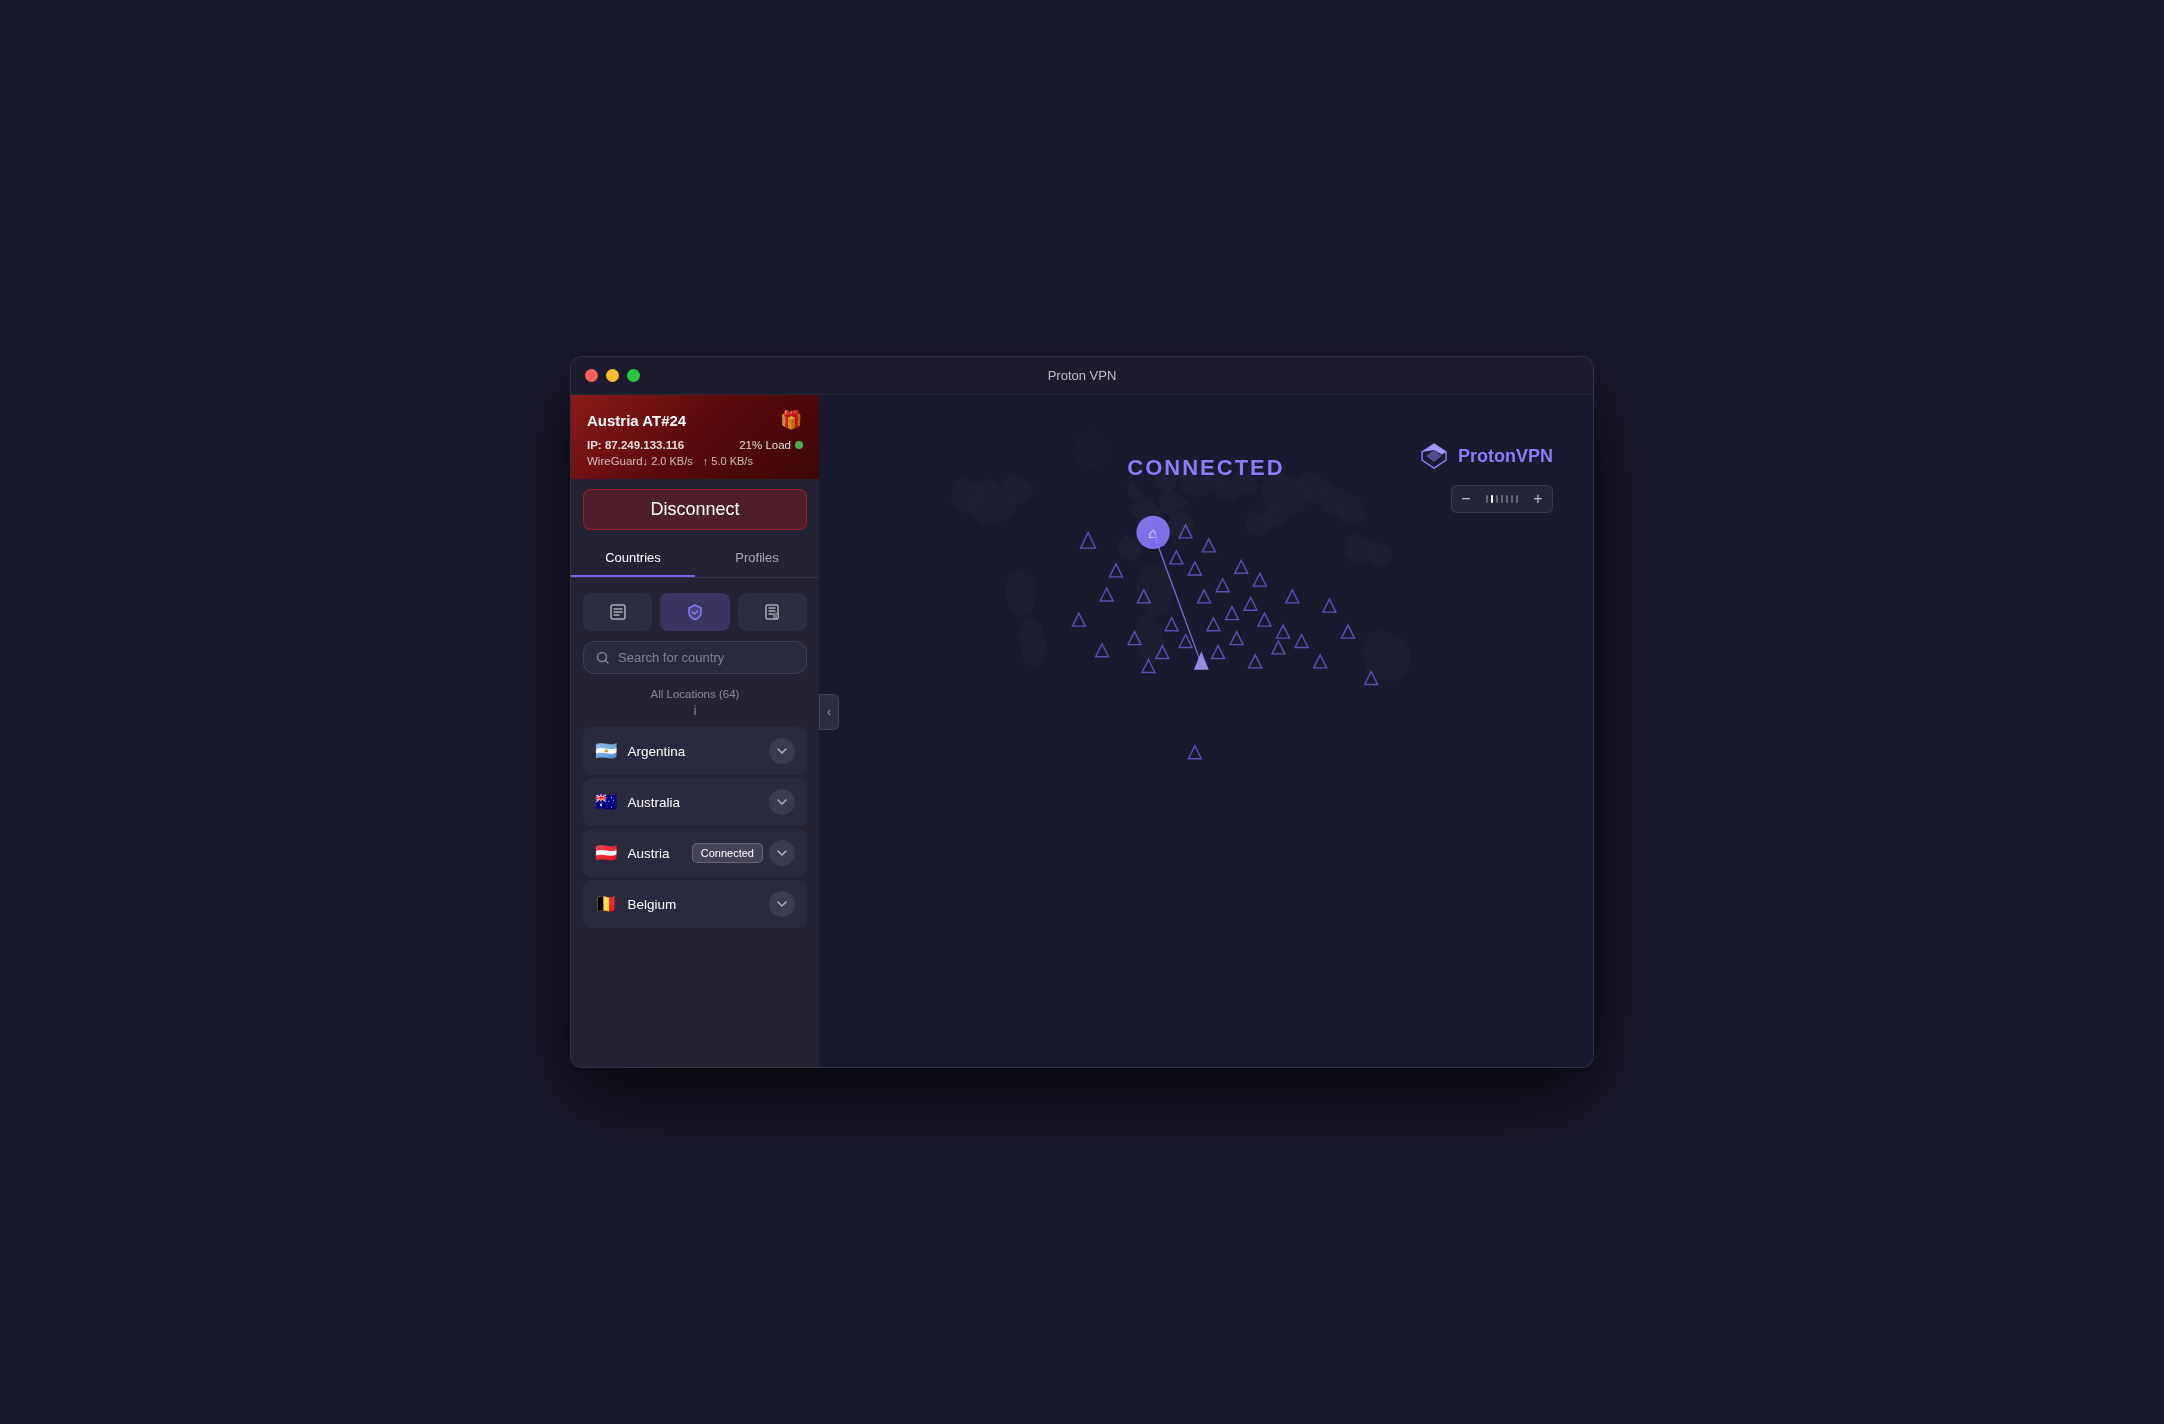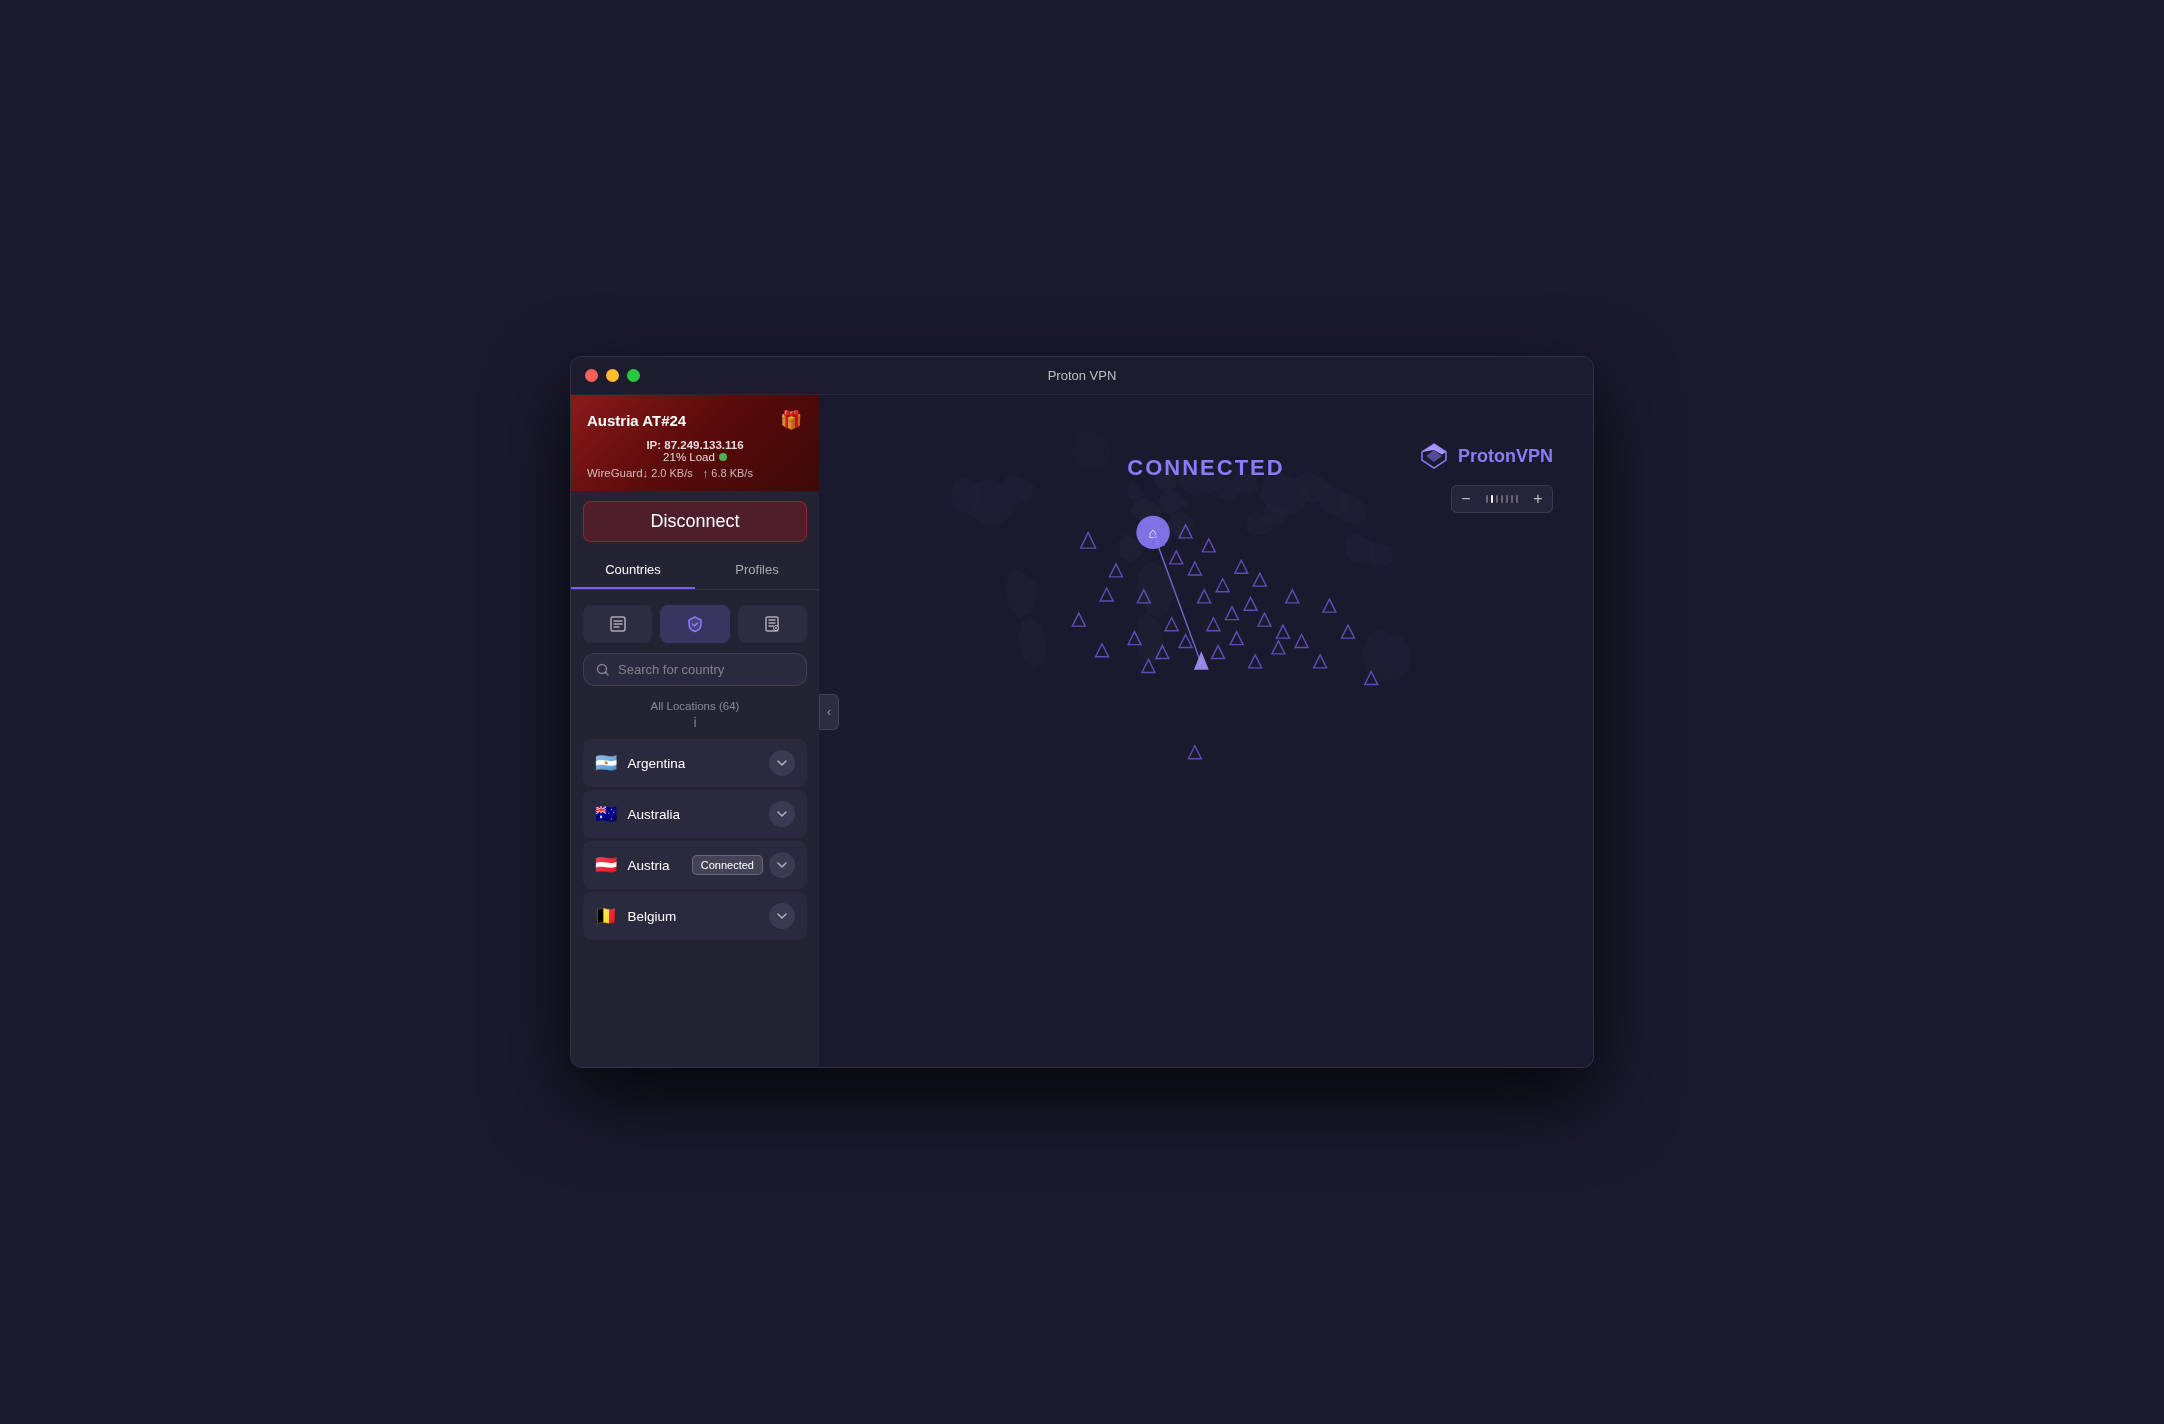--- a/index.html
+++ b/index.html
@@ -81,24 +81,23 @@
       font-size: 15px;
       font-weight: 600;
     }
     .gift-icon {
       color: rgba(255,255,255,0.8);
       font-size: 18px;
       cursor: pointer;
     }
     .server-details {
       display: flex;
-      justify-content: flex-start;
+      justify-content: space-between;
       align-items: center;
       margin-bottom: 4px;
-      flex-direction: column;
     }
     .server-ip {
       color: rgba(255,255,255,0.85);
       font-size: 11.5px;
     }
     .server-ip span {
       font-weight: 700;
     }
     .server-load {
       color: rgba(255,255,255,0.85);
@@ -426,21 +425,21 @@
           </span>
           <span class="server-load">
             <span>21% Load</span>
             <span class="load-dot"></span>
           </span>
         </div>
         <div class="server-protocol">
           <span class="protocol-name">WireGuard</span>
           <span class="speed-info">
             <span>↓ 2.0 KB/s</span>
-            <span>↑ 6.8 KB/s</span>
+            <span>↑ 5.0 KB/s</span>
           </span>
         </div>
       </div>
 
       <div class="disconnect-btn">Disconnect</div>
 
       <div class="tabs">
         <div class="tab active">Countries</div>
         <div class="tab">Profiles</div>
       </div>

